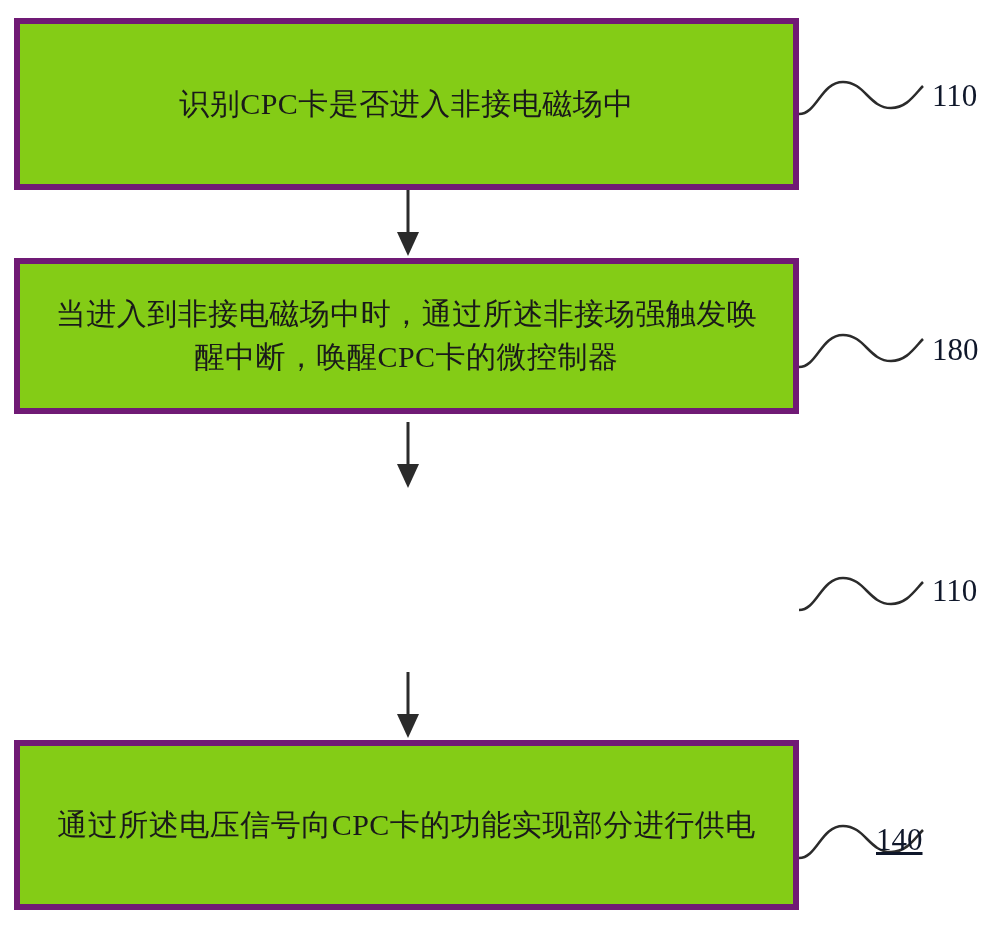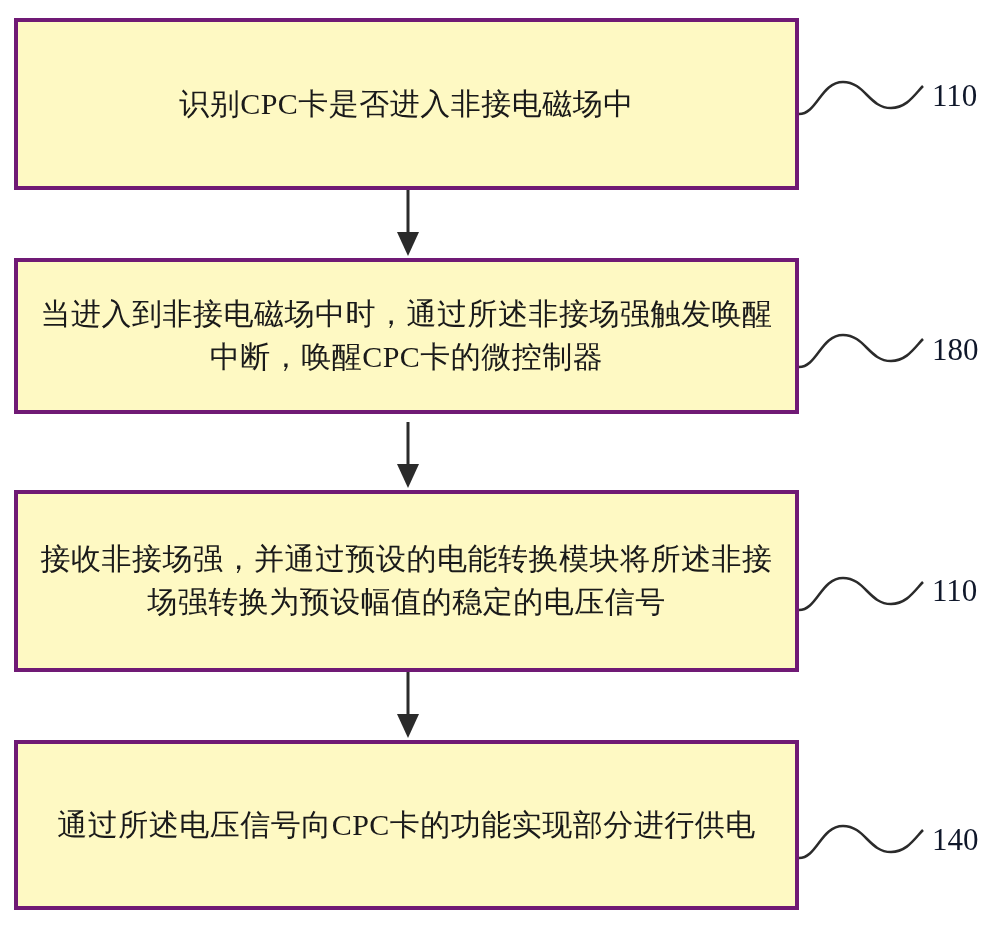--- a/index.html
+++ b/index.html
@@ -18,22 +18,22 @@
   #flow {
     position: absolute;
     left: 0;
     top: 0;
     width: 1000px;
     height: 930px;
   }
   .step {
     position: absolute;
     box-sizing: border-box;
-    border: 4px solid #701a75;
-    background: #fef9c3;
+    border: 6px solid #701a75;
+    background: #84cc16;
     display: flex;
     align-items: center;
     justify-content: center;
     text-align: center;
     padding: 20px 22px;
   }
   .step-text {
     font-size: 30px;
     line-height: 1.42;
     letter-spacing: 0.5px;
@@ -75,34 +75,31 @@
   <svg class="squiggle-svg" style="left:795px; top:315px; width:130px; height:60px;" viewBox="0 0 130 60">
     <path d="M4 52 C 22 52, 26 20, 48 20 C 70 20, 74 46, 96 46 C 112 46, 120 32, 128 24" fill="none" stroke="#2b2b2b" stroke-width="2.5"></path>
   </svg>
   <div class="ref-label" style="left:932px; top:332px;">180</div>
 
   <svg class="arrow-svg" style="left:388px; top:422px; width:40px; height:68px;" viewBox="0 0 40 68">
     <line x1="20" y1="0" x2="20" y2="48" stroke="#2b2b2b" stroke-width="3"></line>
     <polygon points="20,66 9,42 31,42" fill="#2b2b2b"></polygon>
   </svg>
 
-  <div class="step" style="left:14px; top:490px; width:785px; height:182px;">
-    <span class="step-text">接收非接场强，并通过预设的电能转换模块将所述非接场强转换为预设幅值的稳定的电压信号</span>
-  </div>
   <svg class="squiggle-svg" style="left:795px; top:558px; width:130px; height:60px;" viewBox="0 0 130 60">
     <path d="M4 52 C 22 52, 26 20, 48 20 C 70 20, 74 46, 96 46 C 112 46, 120 32, 128 24" fill="none" stroke="#2b2b2b" stroke-width="2.5"></path>
   </svg>
   <div class="ref-label" style="left:932px; top:573px;">110</div>
 
   <svg class="arrow-svg" style="left:388px; top:672px; width:40px; height:68px;" viewBox="0 0 40 68">
     <line x1="20" y1="0" x2="20" y2="48" stroke="#2b2b2b" stroke-width="3"></line>
     <polygon points="20,66 9,42 31,42" fill="#2b2b2b"></polygon>
   </svg>
 
   <div class="step" style="left:14px; top:740px; width:785px; height:170px;">
     <span class="step-text">通过所述电压信号向CPC卡的功能实现部分进行供电</span>
   </div>
   <svg class="squiggle-svg" style="left:795px; top:806px; width:130px; height:60px;" viewBox="0 0 130 60">
     <path d="M4 52 C 22 52, 26 20, 48 20 C 70 20, 74 46, 96 46 C 112 46, 120 32, 128 24" fill="none" stroke="#2b2b2b" stroke-width="2.5"></path>
   </svg>
-  <div class="ref-label" style="left:932px; top:822px;">140</div>
+  <div class="ref-label" style="left:876px; top:822px;text-decoration:underline;">140</div>
 
 </div>
 
 </body></html>

